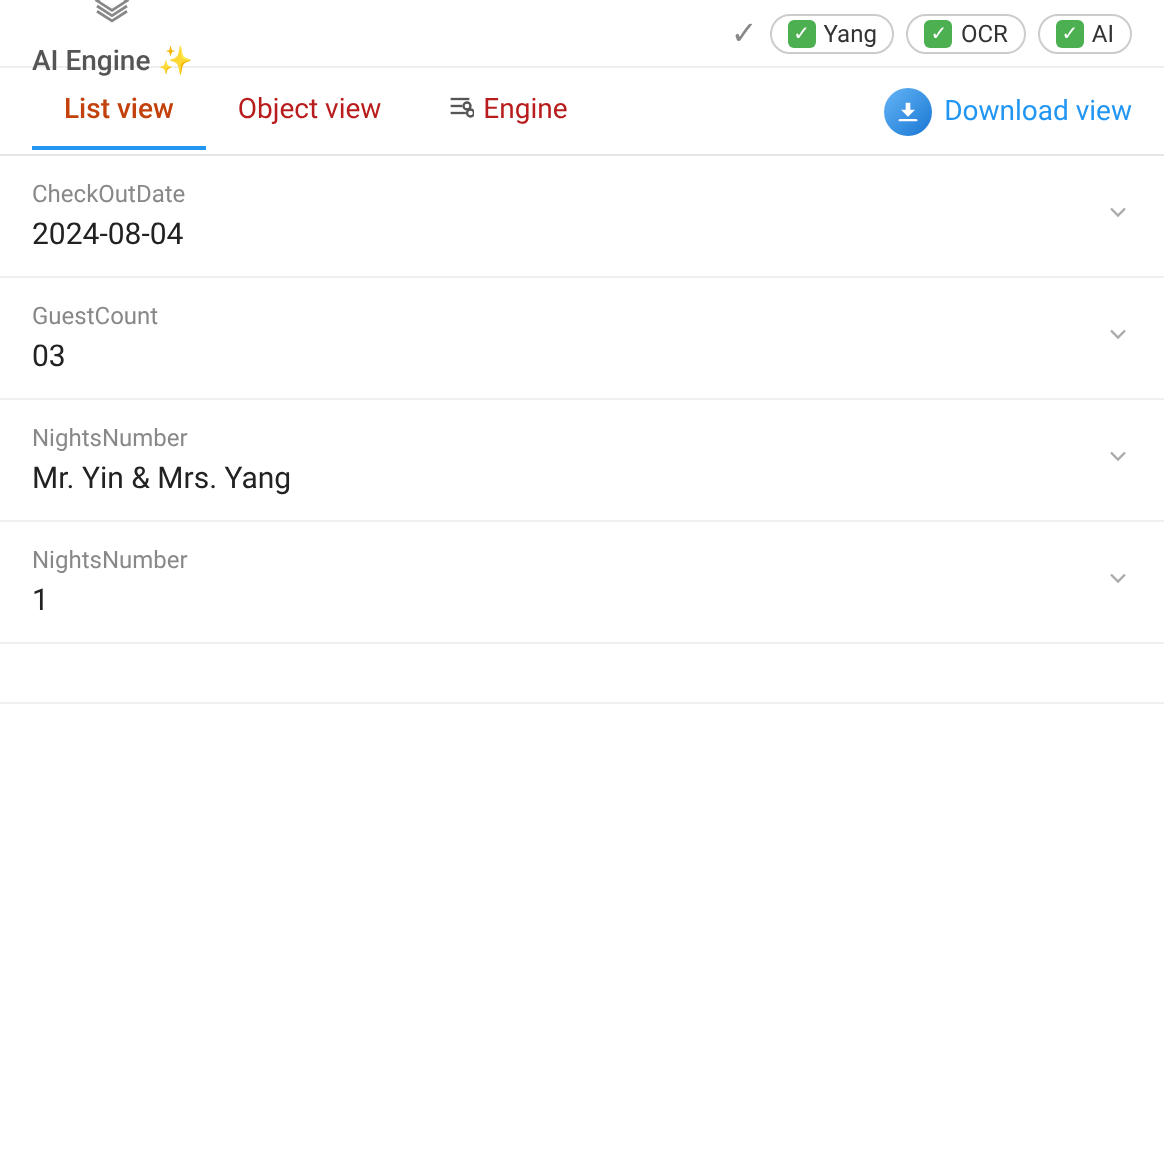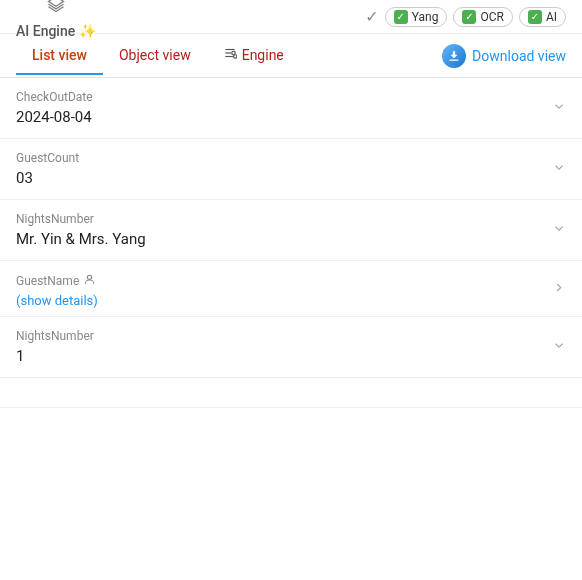--- a/index.html
+++ b/index.html
@@ -274,37 +274,20 @@
       <span>NightsNumber</span>
     </div>
     <div class="field-value">Mr. Yin &amp; Mrs. Yang</div>
     <span class="expand-btn">
       <svg width="14" height="14" viewBox="0 0 24 24" fill="none" stroke="#aaa" stroke-width="2">
         <polyline points="6,9 12,15 18,9"></polyline>
       </svg>
     </span>
   </div>
 
-  <div class="field-row" style="padding-bottom: 8px;">
-    <div class="field-name">
-      <span>GuestName</span>
-      <span class="person-icon">
-        <svg width="13" height="13" viewBox="0 0 24 24" fill="none" stroke="#888" stroke-width="2">
-          <circle cx="12" cy="8" r="4"></circle>
-          <path d="M4 20c0-4 3.6-7 8-7s8 3 8 7"></path>
-        </svg>
-      </span>
-    </div>
-    <div class="show-details">(show details)</div>
-    <span class="expand-btn right-arrow" style="color:#aaa;">
-      <svg width="14" height="14" viewBox="0 0 24 24" fill="none" stroke="#aaa" stroke-width="2">
-        <polyline points="9,6 15,12 9,18"></polyline>
-      </svg>
-    </span>
-  </div>
 
   <div class="field-row">
     <div class="field-name">
       <span>NightsNumber</span>
     </div>
     <div class="field-value">1</div>
     <span class="expand-btn">
       <svg width="14" height="14" viewBox="0 0 24 24" fill="none" stroke="#aaa" stroke-width="2">
         <polyline points="6,9 12,15 18,9"></polyline>
       </svg>

